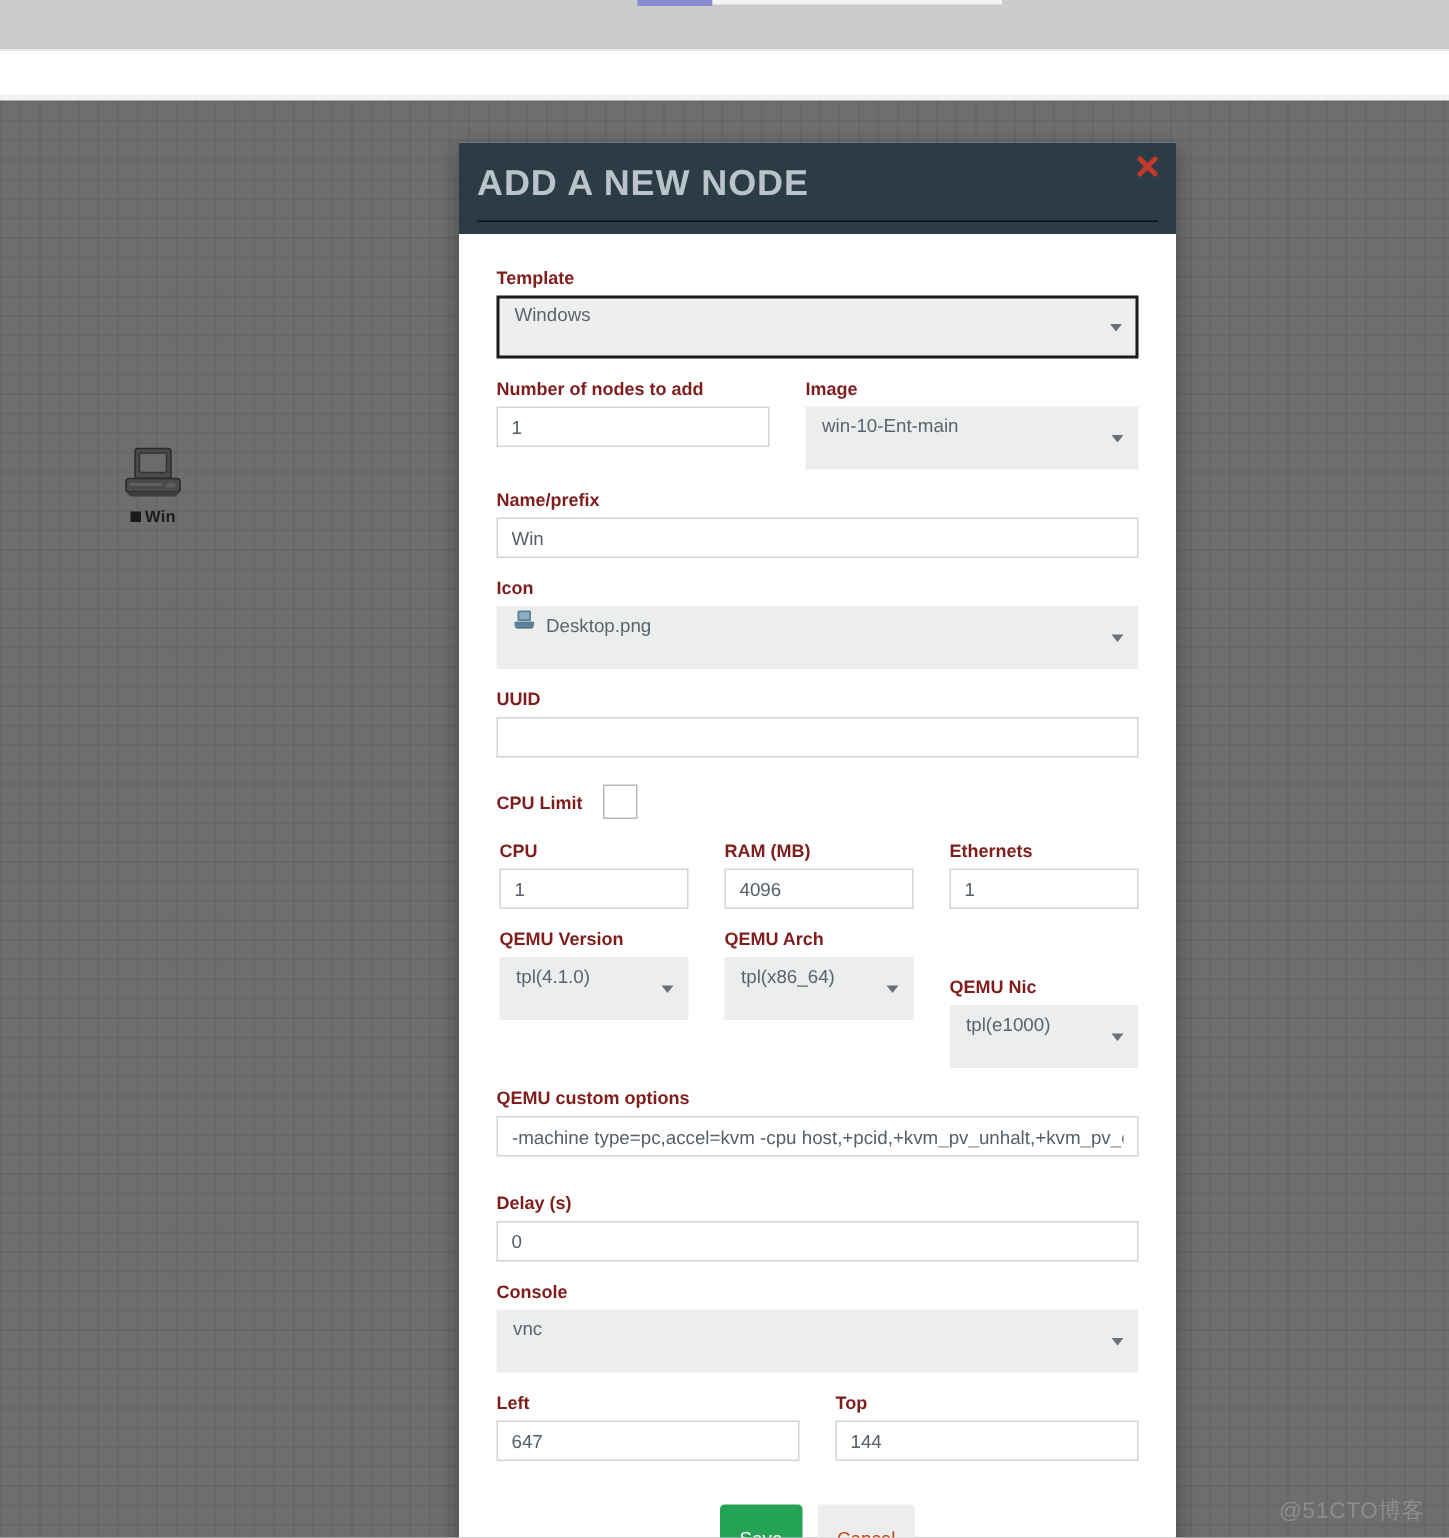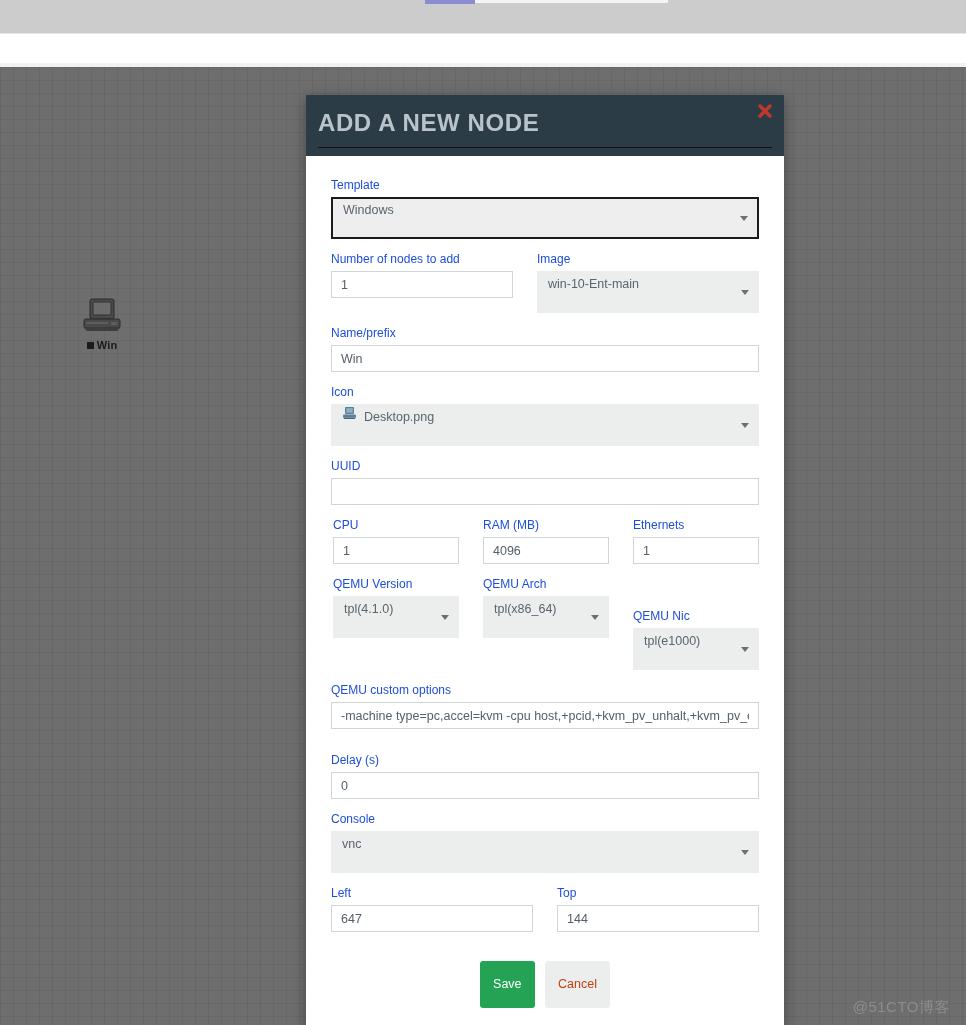--- a/index.html
+++ b/index.html
@@ -143,22 +143,22 @@
     text-align: center;
   }
 
   .modal-body {
     padding: 22px 25px 20px 25px;
   }
 
   .field { margin-bottom: 13px; }
   .label {
     font-size: 12px;
-    font-weight: normal;
-    color: #1d4ed8;
+    font-weight: bold;
+    color: #7f1d1d;
     margin-bottom: 5px;
     line-height: 14px;
   }
 
   input.txt {
     display: block;
     width: 100%;
     height: 27px;
     box-sizing: border-box;
     border: 1px solid #cfd6da;
@@ -333,20 +333,24 @@
         </span><span>Desktop.png</span>
         <span class="caret"></span>
       </div>
     </div>
 
     <div class="field">
       <div class="label">UUID</div>
       <input class="txt" type="text" value="" style="">
     </div>
 
+    <div class="chk-row">
+      <div class="label">CPU Limit</div>
+      <div class="chk"></div>
+    </div>
 
     <div class="row">
       <div class="col field" style="width:126px;margin-right:24px;">
         <div class="label">CPU</div>
         <input class="txt" type="text" value="1" style="">
       </div>
       <div class="col field" style="width:126px;margin-right:24px;">
         <div class="label">RAM (MB)</div>
         <input class="txt" type="text" value="4096" style="">
       </div>

